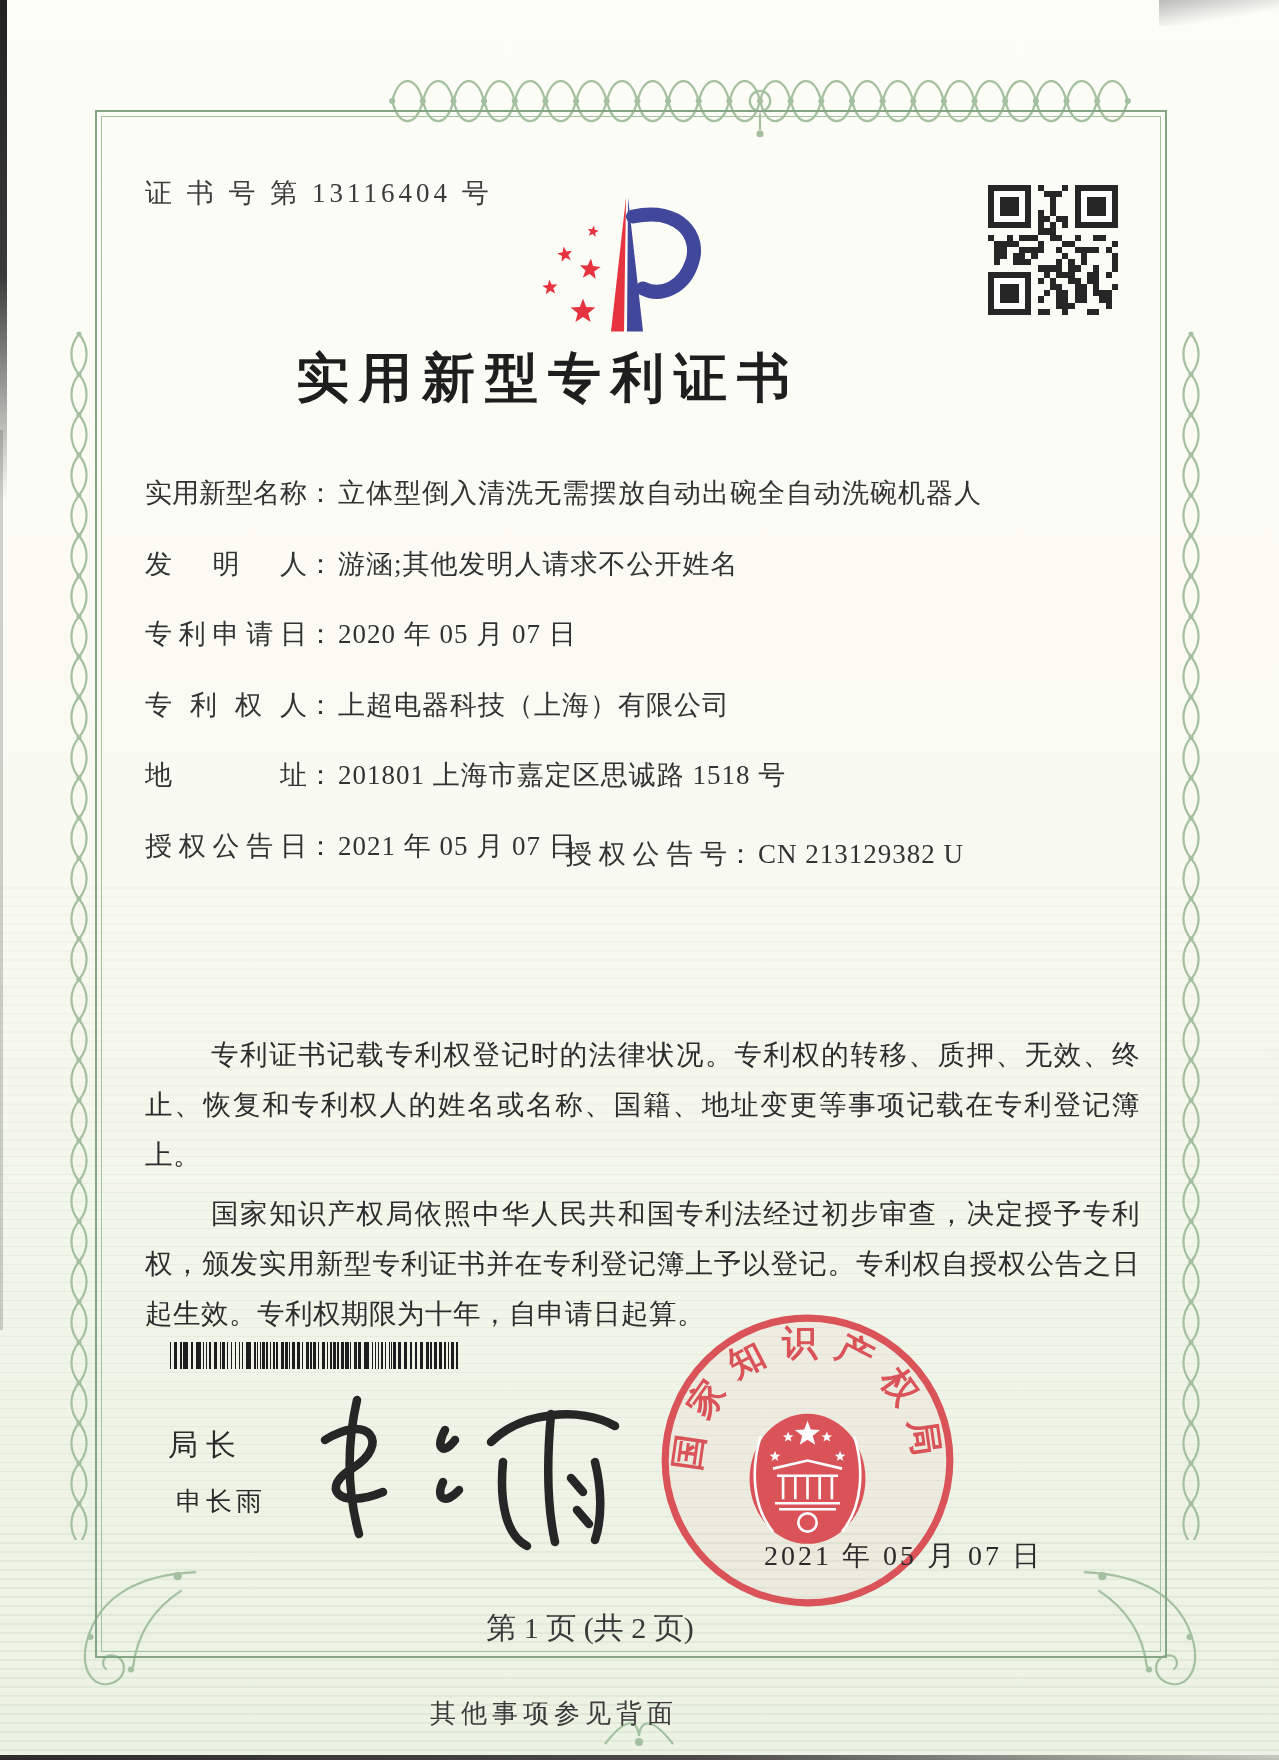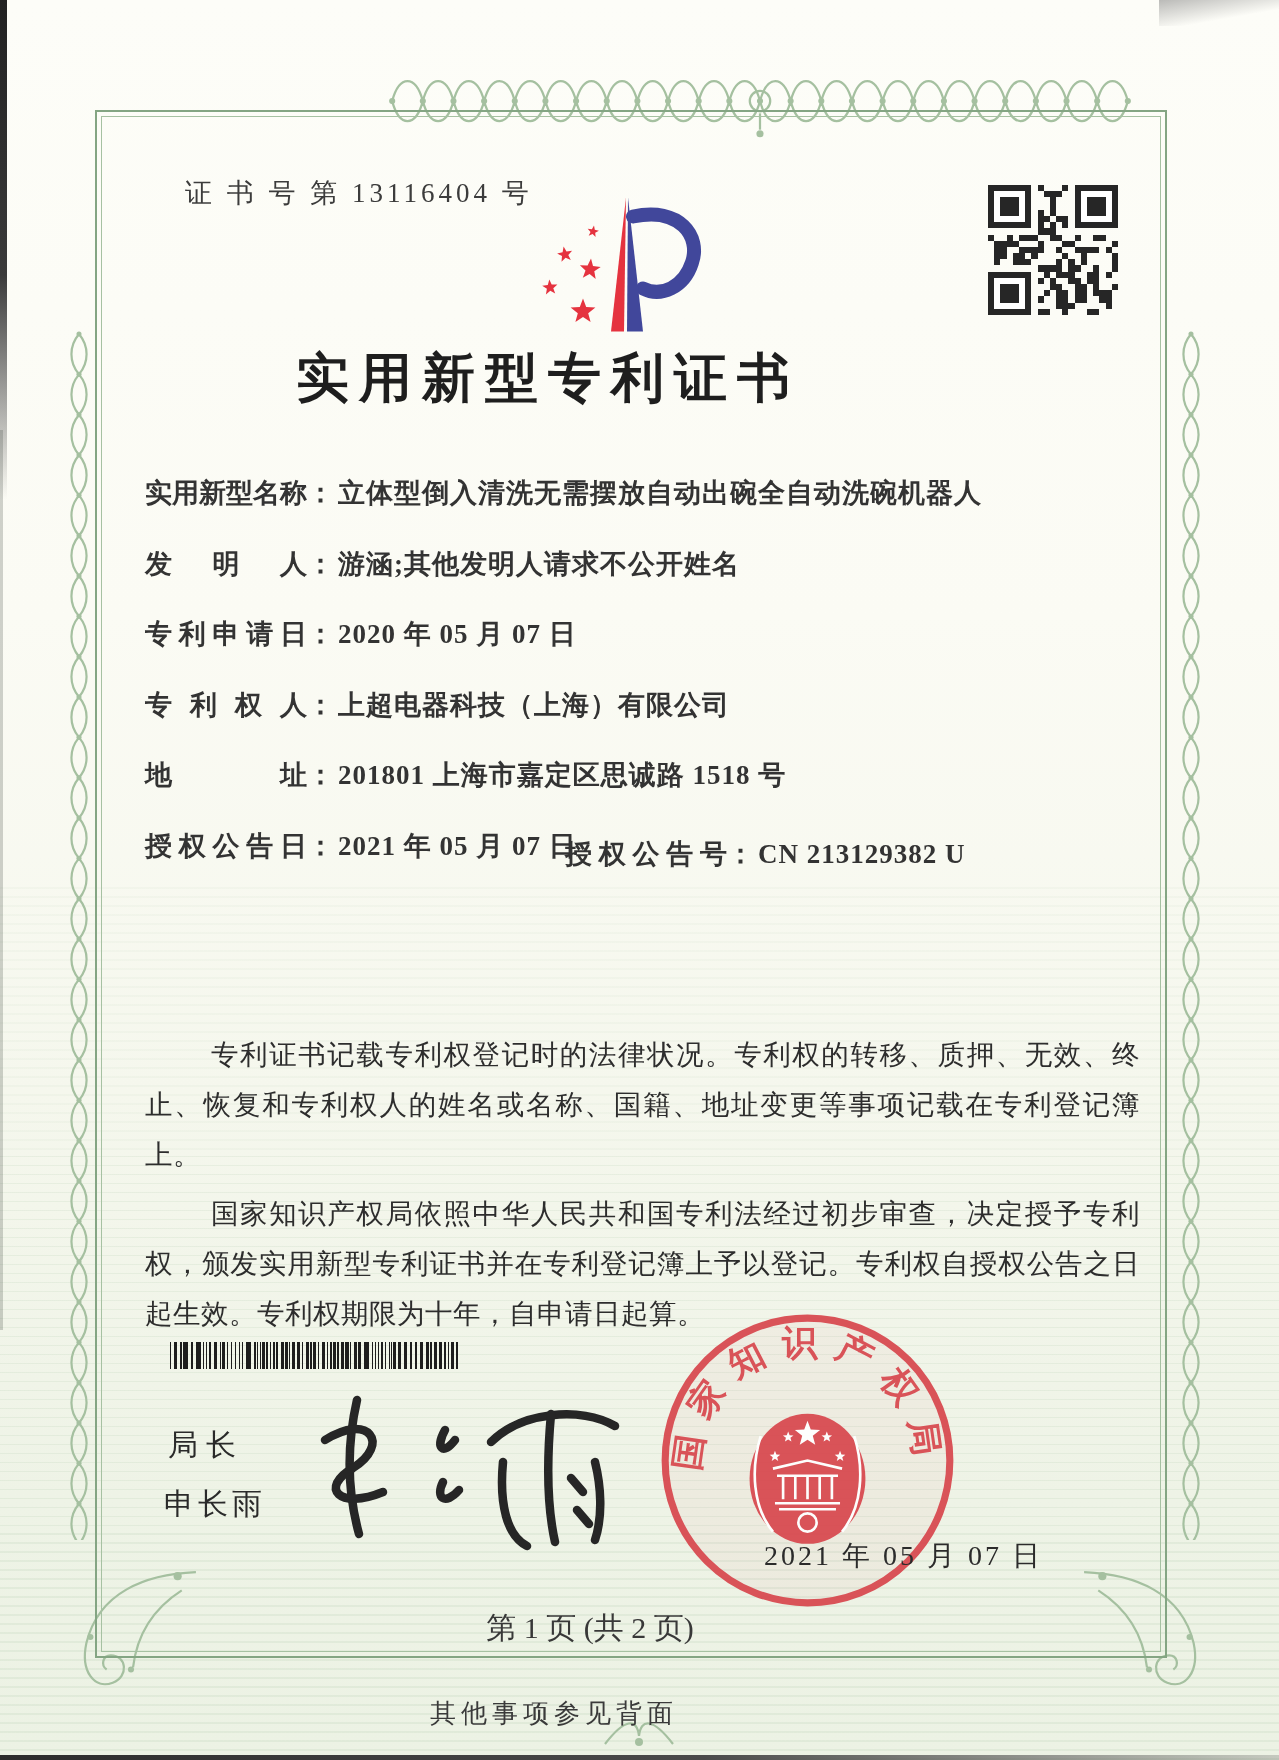--- a/index.html
+++ b/index.html
@@ -20,43 +20,43 @@
 
   .frame{position:absolute;left:95px;top:110px;width:1068px;height:1544px;
     border:2.5px solid #84a583;}
   .frame::before{content:"";position:absolute;left:4px;top:4px;right:4px;bottom:4px;
     border:1px solid #a6c1a2;}
 
   .ornament{position:absolute;pointer-events:none;}
   .ornament path{stroke:#a5c0a0;stroke-width:2.2;fill:none;}
   .ornament circle{fill:#a5c0a0;}
 
-  .cert-no{position:absolute;left:145px;top:175px;font-size:27px;letter-spacing:4px;color:#3c3c3c;margin-left:40px;}
+  .cert-no{position:absolute;left:145px;top:175px;font-size:27px;letter-spacing:4px;color:#3c3c3c;}
 
   .logo{position:absolute;left:470px;top:163px;width:240px;height:178px;}
   .qr{position:absolute;left:988px;top:185px;width:130px;height:130px;}
 
   .title{position:absolute;left:296px;top:343px;font-size:53px;font-weight:bold;
     letter-spacing:10px;color:#1e1e1e;}
 
   .fields{position:absolute;left:145px;top:479px;width:1000px;font-size:27px;color:#333;}
-  .frow{position:relative;line-height:29px;margin-bottom:41.5px;white-space:nowrap;font-weight:bold;}
+  .frow{position:relative;line-height:29px;margin-bottom:41.5px;white-space:nowrap;}
   .flabel{display:inline-block;width:162px;text-align:justify;text-align-last:justify;vertical-align:top;}
   .fsep{display:inline-block;margin:0 4px 0 0;}
   .fvalue{letter-spacing:1px;}
   .fpair2{position:absolute;left:420px;top:8px;}
 
   .paras{position:absolute;left:145px;top:1030px;width:995px;font-size:27.5px;line-height:50px;
     color:#2d2d2d;text-align:justify;letter-spacing:.5px;}
   .paras p{margin:0 0 9px 0;text-indent:2.4em;}
 
   .barcode{position:absolute;left:170px;top:1342px;width:292px;height:27px;}
   .signer-title{position:absolute;left:168px;top:1425px;font-size:30px;letter-spacing:8px;
     font-family:"Liberation Sans","DejaVu Sans",sans-serif;color:#2a2a2a;}
-  .signer-name{position:absolute;left:164px;top:1484px;font-size:30px;letter-spacing:4px;
+  .signer-name{position:absolute;left:176px;top:1484px;font-size:26px;letter-spacing:4px;
     font-family:Liberation Mono, monospace;color:#2a2a2a;}
   .signature{position:absolute;left:295px;top:1385px;width:340px;height:172px;}
 
   .seal{position:absolute;left:655px;top:1308px;width:305px;height:305px;opacity:.93;}
   .seal-date{position:absolute;left:764px;top:1537px;font-size:28px;letter-spacing:3px;color:#2b2b2b;white-space:nowrap;}
 
   .page-note{position:absolute;left:440px;top:1608px;width:300px;text-align:center;font-size:30px;color:#383838;}
   .back-note{position:absolute;left:430px;top:1696px;width:320px;text-align:left;
     font-size:26px;letter-spacing:5px;color:#3a3a3a;}
 </style>

